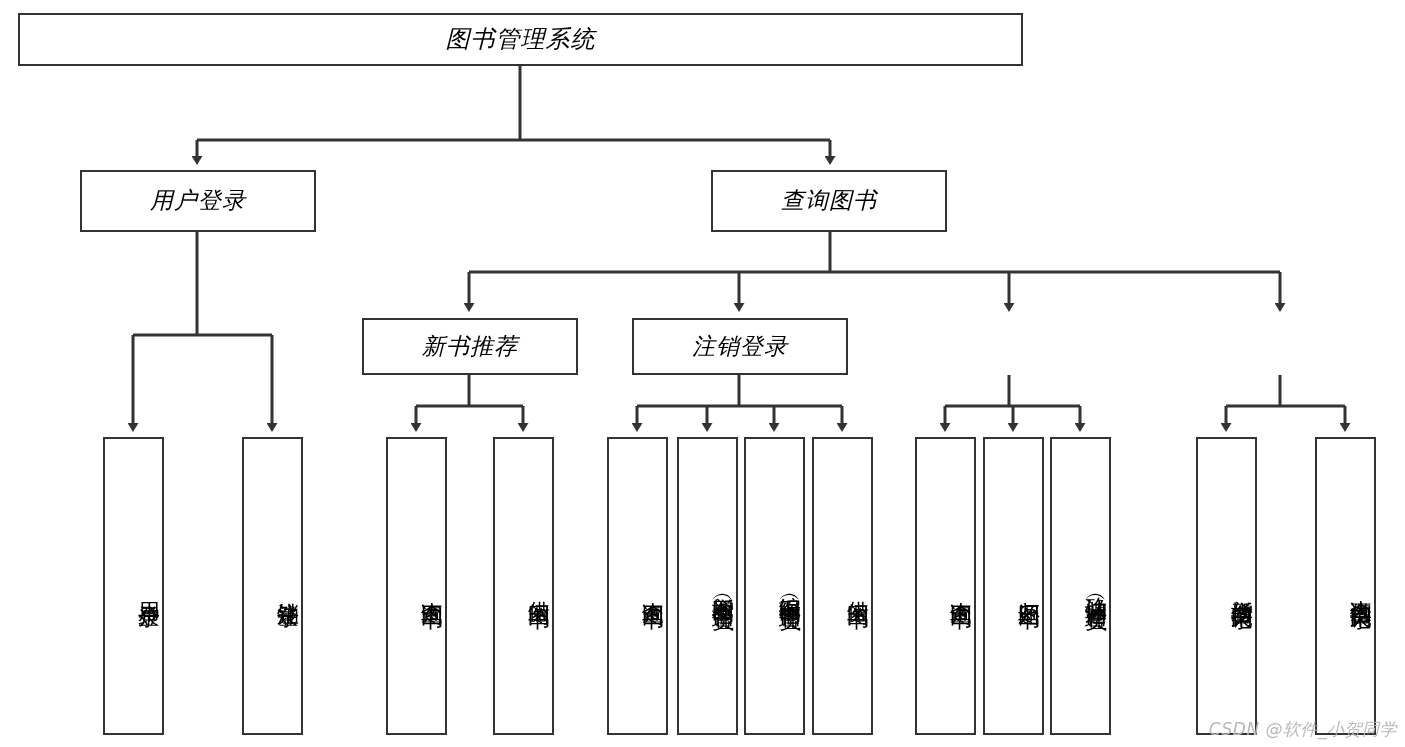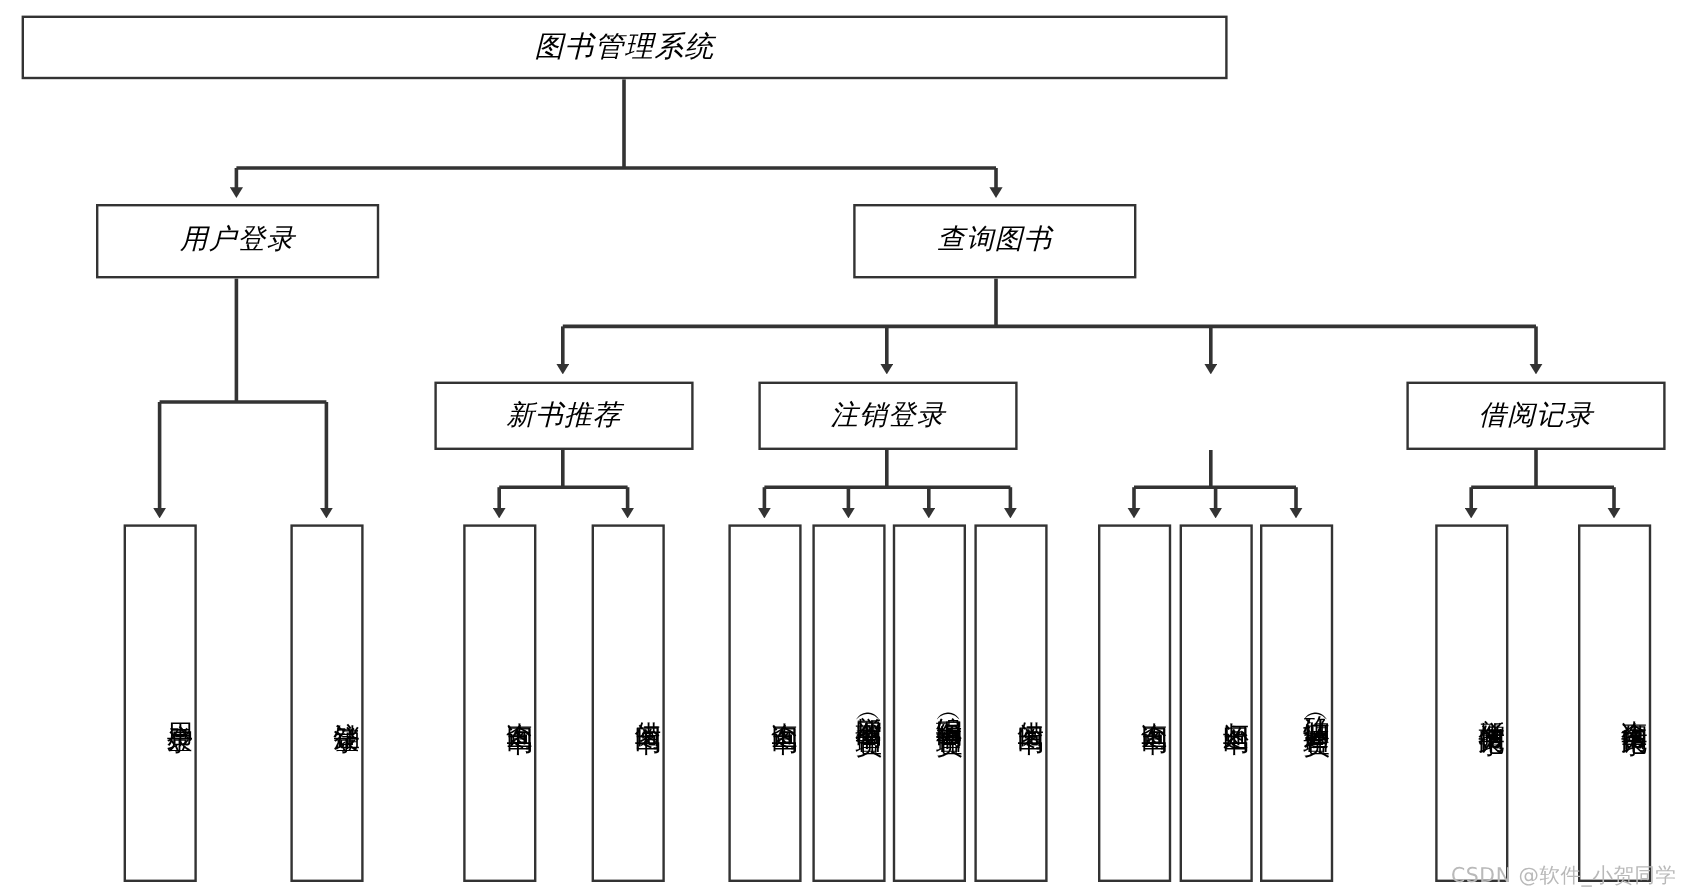--- a/index.html
+++ b/index.html
@@ -61,20 +61,21 @@
     font-size: 24px;
   }
   .watermark {
     position: absolute;
     right: 8px;
     bottom: 6px;
     font-size: 17px;
     color: #b9b9b9;
     letter-spacing: 0.5px;
     white-space: nowrap;
+    font-style: italic;
   }
 </style>
 </head>
 <body>
 
 <div id="canvas">
 
   <svg class="wires" viewBox="0 0 1405 747" xmlns="http://www.w3.org/2000/svg">
     <defs>
       <marker id="arrow" markerWidth="9" markerHeight="11" refX="1" refY="5.5" orient="auto" markerUnits="userSpaceOnUse">
@@ -135,23 +136,20 @@
   <div class="node h" style="left:711px; top:170px; width:236px; height:62px;">
     <span>查询图书</span>
   </div>
 
   <div class="node h" style="left:362px; top:318px; width:216px; height:57px;">
     <span>新书推荐</span>
   </div>
   <div class="node h" style="left:632px; top:318px; width:216px; height:57px;">
     <span>注销登录</span>
   </div>
-  <div class="node h" style="left:1172px; top:318px; width:216px; height:57px;">
-    <span>借阅记录</span>
-  </div>
 
   <div class="node v" style="left:103px; top:437px; width:61px; height:298px;">
     <span class="vtext">用户登录</span>
   </div>
   <div class="node v" style="left:242px; top:437px; width:61px; height:298px;">
     <span class="vtext">注销登录</span>
   </div>
 
   <div class="node v" style="left:386px; top:437px; width:61px; height:298px;">
     <span class="vtext">查询图书</span>

